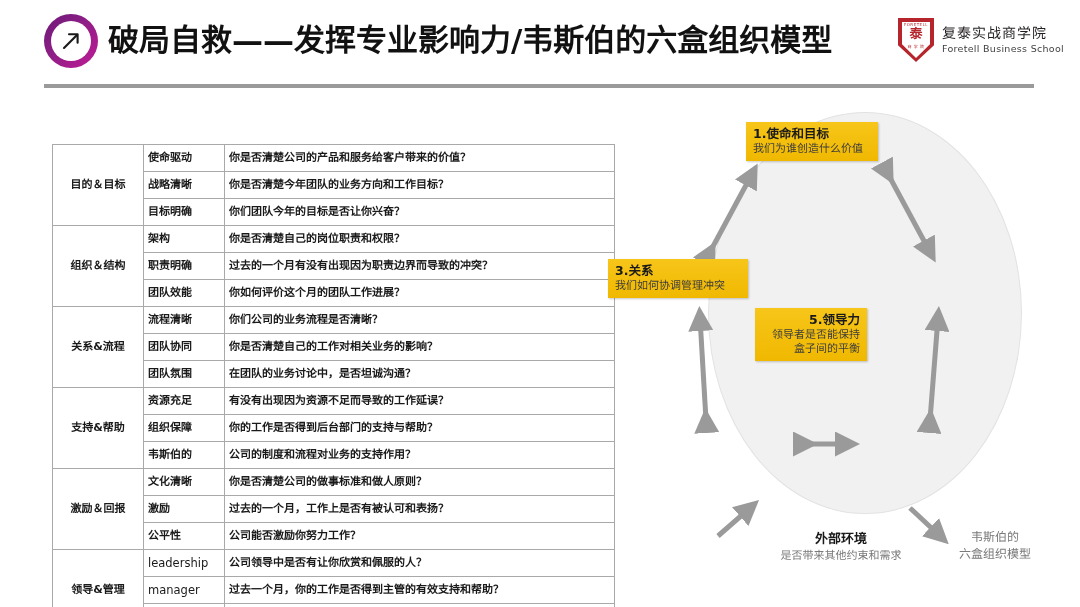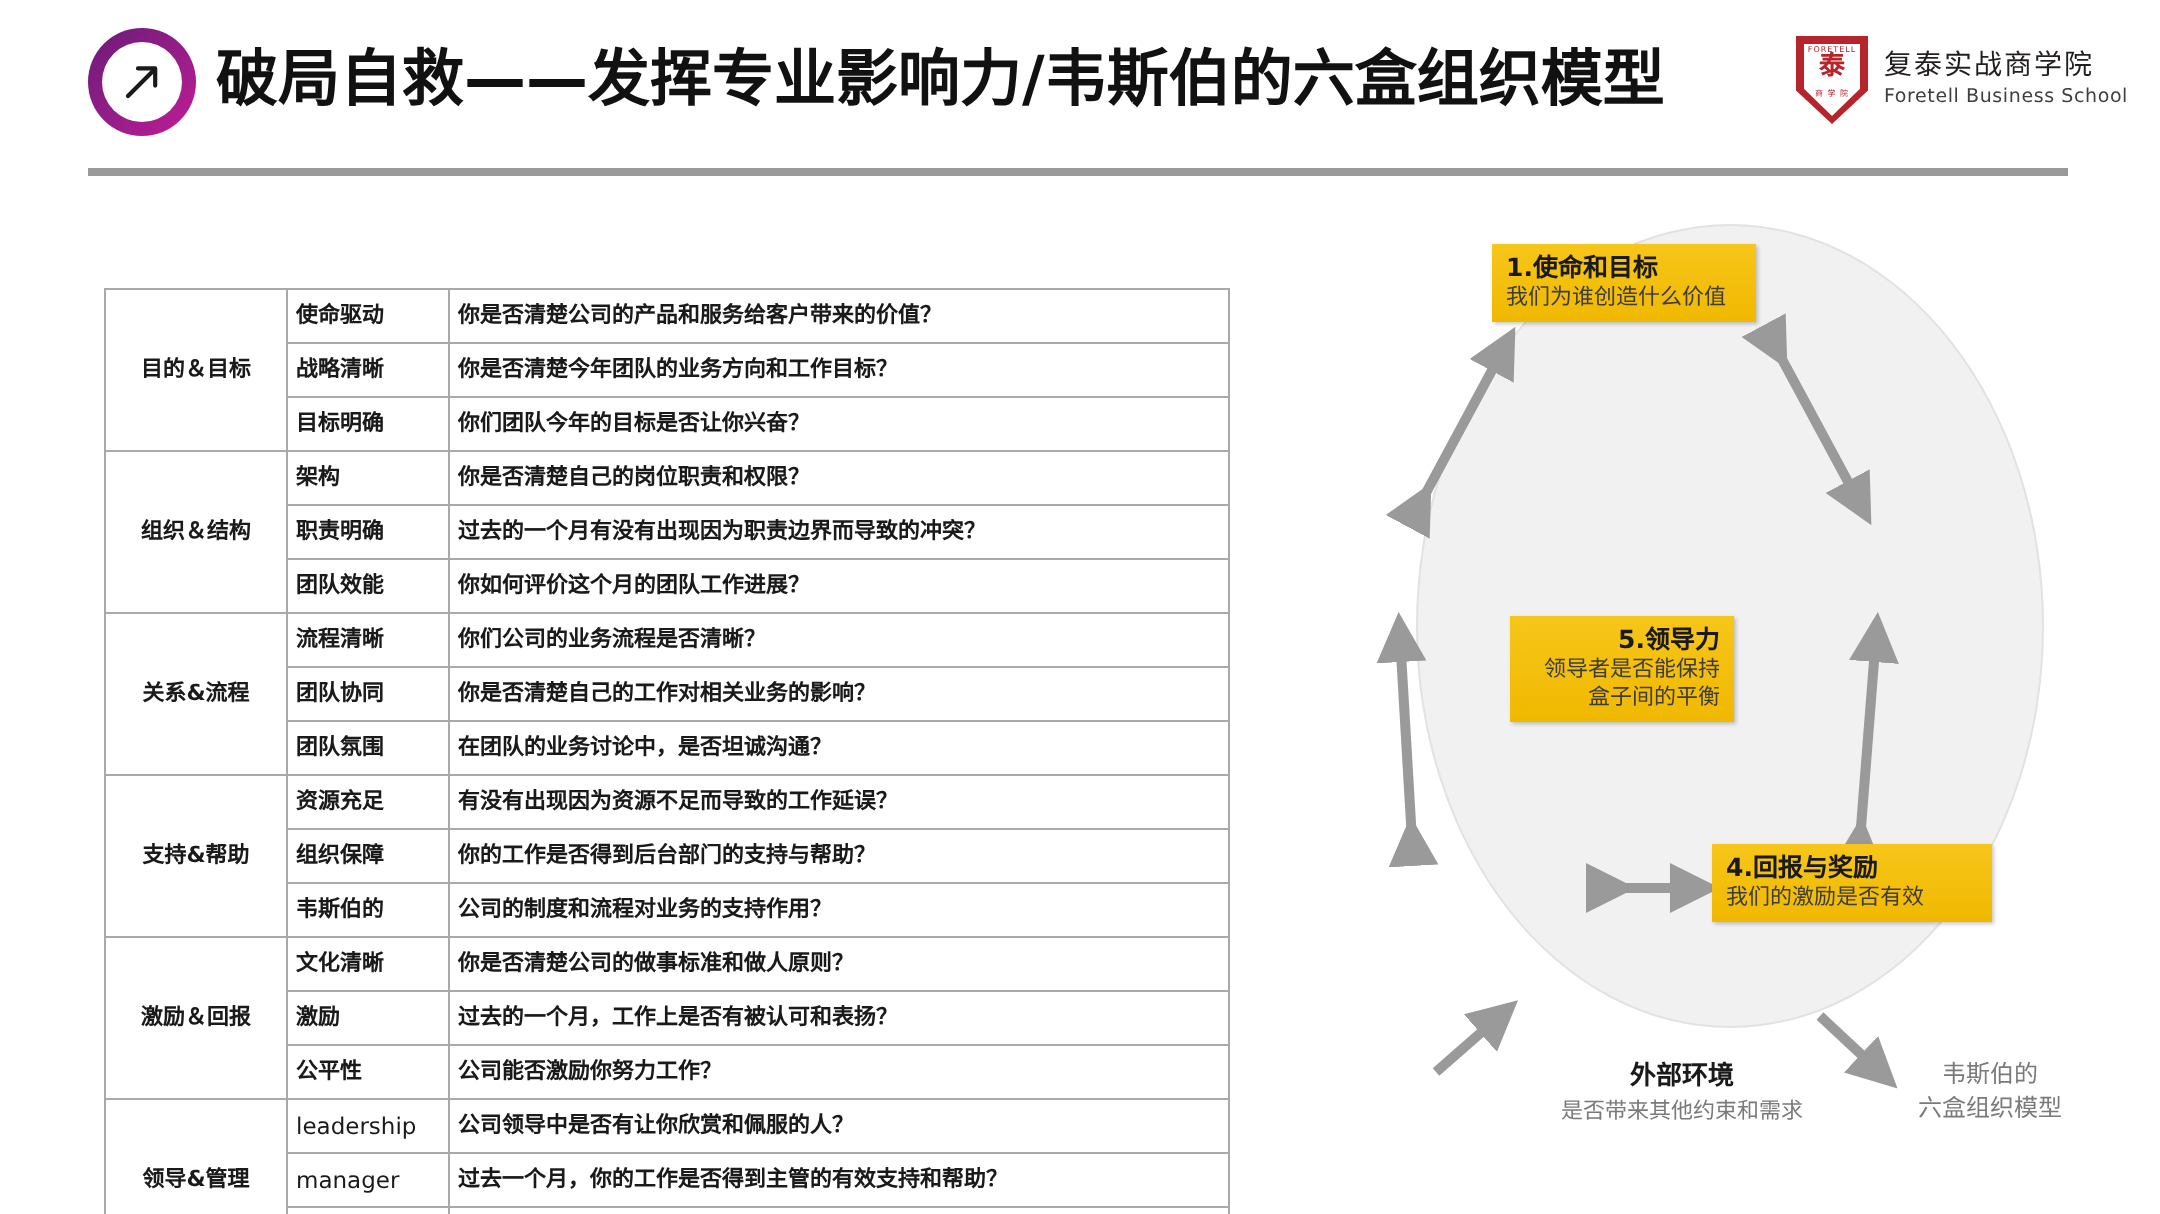--- a/index.html
+++ b/index.html
@@ -257,32 +257,32 @@
         <line x1="310" y1="404" x2="340" y2="432"></line>
       </g>
     </svg>
 
     <div class="box" id="box1">
       <div class="bt">1.使命和目标</div>
       <div class="bs">我们为谁创造什么价值</div>
     </div>
 
 
+    <div class="box" id="box3">
+      <div class="bt">3.关系</div>
+      <div class="bs">我们如何协调管理冲突</div>
+    </div>
 
     <div class="box center" id="box5">
       <div class="bt">5.领导力</div>
       <div class="bs">领导者是否能保持</div>
       <div class="bs">盒子间的平衡</div>
     </div>
 
 
-    <div class="box" id="box4">
-      <div class="bt">4.回报与奖励</div>
-      <div class="bs">我们的激励是否有效</div>
-    </div>
 
     <div class="env">
       <div class="et">外部环境</div>
       <div class="es">是否带来其他约束和需求</div>
     </div>
 
     <div class="caption">
       <div>韦斯伯的</div>
       <div>六盒组织模型</div>
     </div>

